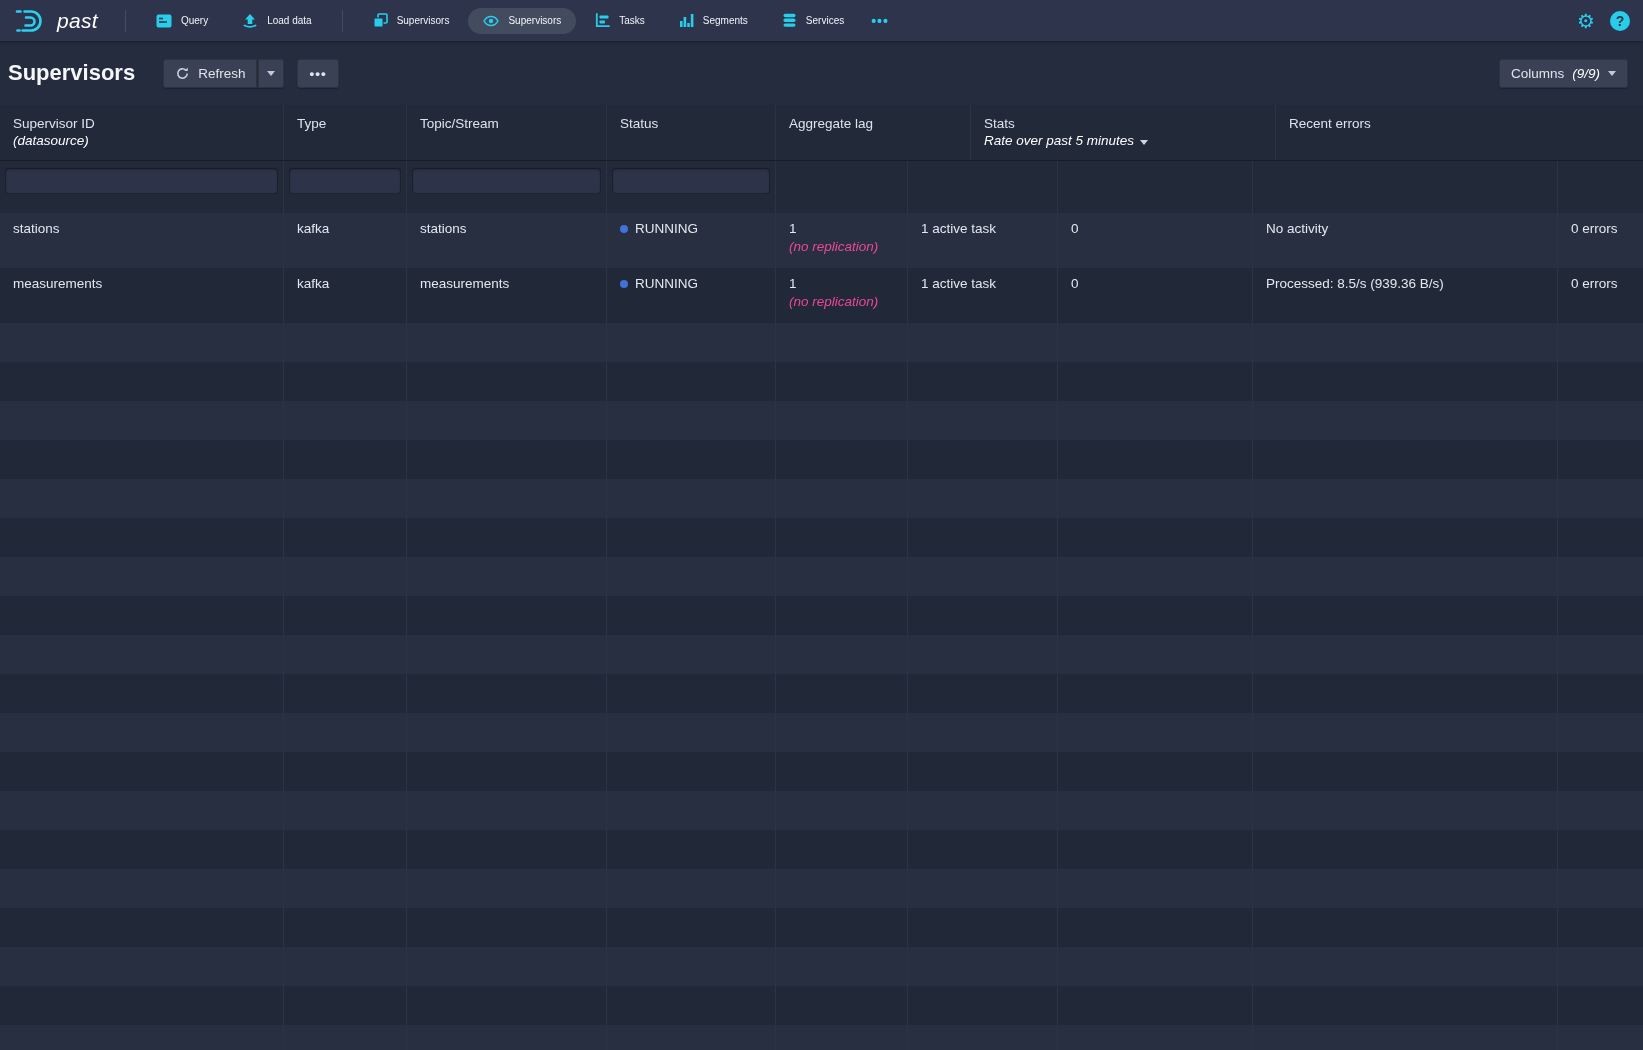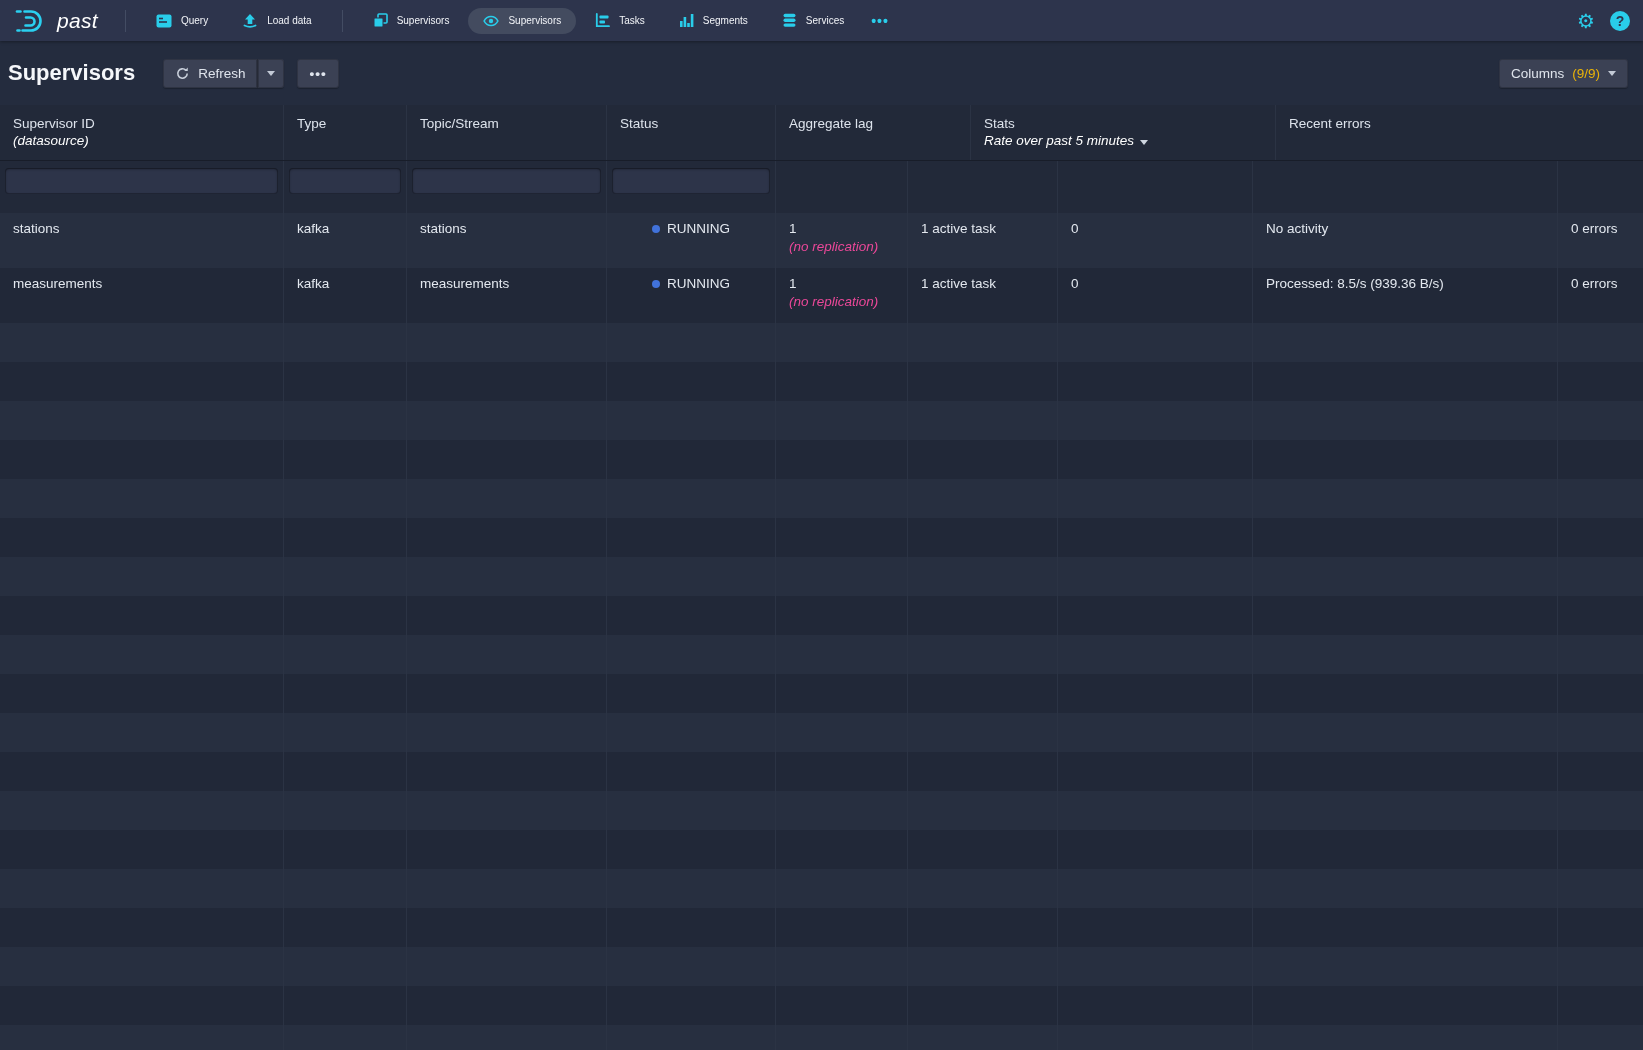--- a/index.html
+++ b/index.html
@@ -58,21 +58,21 @@
   .btn-group .btn-main { border-radius: 3px 0 0 3px; justify-content: center; }
   .btn-group .btn-caret { border-radius: 0 3px 3px 0; border-left: 1px solid rgba(0,0,0,.35); padding: 0 9px; }
   .more-btn { margin-left: 13px; letter-spacing: 1px; font-weight: bold; }
   .caret-down {
     width: 0; height: 0; display: inline-block;
     border-left: 4.5px solid transparent; border-right: 4.5px solid transparent;
     border-top: 5.5px solid #c3cad6;
   }
   .spacer { flex: 1; }
   .columns-btn { margin-right: 7px; }
-  .columns-count { color: #eab308; }
+  .columns-count { color: #ffffff; font-style: italic; }
 
   
   .table { width: 1643px; overflow: hidden; }
   .tr { display: flex; width: 1743px; }
   .td, .th {
     flex: 0 0 auto;
     border-right: 1px solid #2b3344;
     padding: 0 13px;
     overflow: hidden; white-space: nowrap;
   }
@@ -95,21 +95,21 @@
     color: #e3e8ef; padding: 0 8px; font-size: 13px; font-family: inherit;
     outline: none;
   }
 
   .tbody .tr:nth-child(odd)  { background: #272f40; }
   .tbody .tr:nth-child(even) { background: #212838; }
   .tr.data  { height: 55px; cursor: pointer; }
   .tr.empty { height: 39px; }
   .tr.data .td { padding-top: 7px; line-height: 17.5px; }
   .note { font-style: italic; color: #ec4899; }
-  .status-cell { display: flex; align-items: flex-start; gap: 7px; justify-content: center; }
+  .status-cell { display: flex; align-items: flex-start; gap: 7px; }
   .status-dot {
     width: 8px; height: 8px; border-radius: 50%;
     background: #4172da; margin-top: 5px; flex: 0 0 auto;
   }
 
   svg.icon { display: block; }
 </style>
 </head>
 <body>
 

